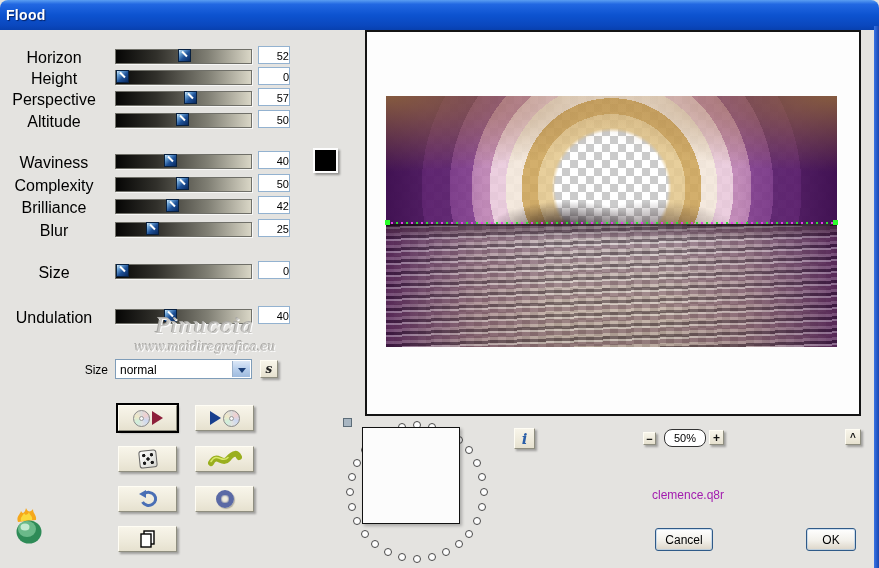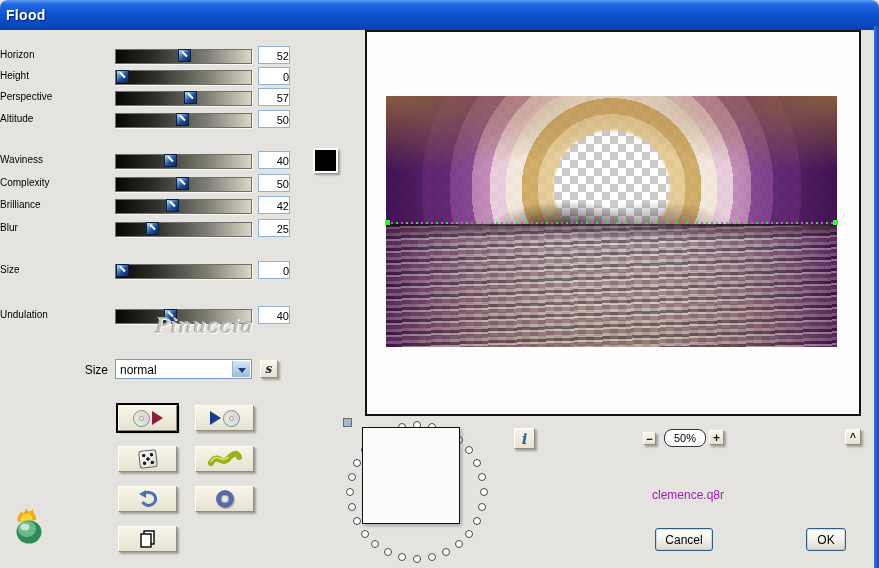--- a/index.html
+++ b/index.html
@@ -10,21 +10,21 @@
   #titlebar{position:absolute;left:0;top:0;width:879px;height:30px;
     background:linear-gradient(180deg,#5a9ef2 0%,#2268e2 14%,#0d53d0 50%,#0a47bd 86%,#0840ae 100%);
     border-radius:8px 8px 0 0;display:flex;align-items:center;}
   #titlebar .title{color:#fff;font-weight:bold;font-size:14px;padding-left:6px;
     text-shadow:1px 1px 1px rgba(0,0,30,.6);letter-spacing:.3px;}
   #right-border{position:absolute;right:0;top:26px;width:5px;height:542px;
     background:linear-gradient(90deg,#3a74e4,#1747b2);}
 
   
   .srow{position:absolute;left:0;height:17px;width:300px;}
-  .slabel{position:absolute;left:0;top:1px;width:108px;text-align:left;font-size:10px;color:#000;}
+  .slabel{position:absolute;left:0;top:1px;width:108px;text-align:center;font-size:16px;color:#000;}
   .strack{position:absolute;left:115px;top:1px;width:135px;height:13px;border:1px solid #6f6f68;
     background:linear-gradient(90deg,#060605 0%,#31302b 30%,#807f74 68%,#d9d6c6 100%);
     box-shadow:1px 1px 0 rgba(255,255,255,.7);}
   .sthumb{position:absolute;top:-1px;width:13px;height:13px;
     background:linear-gradient(135deg,#d8ecf8 0%,#6fa6d8 22%,#1d5096 55%,#0a2a60 100%);
     border:1px solid #08203f;box-sizing:border-box;}
   .sthumb::before{content:"";position:absolute;left:2px;top:3px;width:7px;height:2px;
     background:#fff;transform:rotate(45deg);}
   .sval{position:absolute;left:258px;top:-2px;width:26px;height:15px;border:1px solid #93b2d0;
     background:#fff;font-size:11px;font-family:"Liberation Sans",sans-serif;padding:1px 0 0 4px;color:#000;}
@@ -130,21 +130,21 @@
   #zoom-in{left:709px;top:430px;width:15px;height:15px;font-weight:bold;font-size:12px;}
   #caret-btn{left:845px;top:429px;width:16px;height:16px;font-size:10px;font-weight:bold;}
 
   #preset-name{position:absolute;left:652px;top:488px;font-size:12px;color:#a21caf;}
 
   
   .xp-btn{position:absolute;height:23px;background:linear-gradient(180deg,#ffffff,#f2f0ea 55%,#dcd5c8);
     border:1px solid #2f5a88;border-radius:3px;font-size:12px;color:#000;text-align:center;
     font-family:"Liberation Sans",sans-serif;cursor:pointer;box-shadow:inset 0 0 0 1px rgba(170,200,230,.6);}
   #cancel-btn{left:655px;top:528px;width:58px;}
-  #ok-btn{left:806px;top:528px;width:40px;}
+  #ok-btn{left:806px;top:528px;width:50px;}
 </style>
 </head>
 <body>
 
 <div id="window">
 
   <div id="titlebar">
     <span class="title">Flood</span>
   </div>
   <div id="right-border"></div>
@@ -218,20 +218,21 @@
     <span class="slabel">Undulation</span>
     <div class="strack">
         <div class="sthumb" style="left: 48px;"></div>
       </div>
     <input class="sval" value="40" style="">
   </div>
 
   <div id="swatch" style="background: rgb(0, 0, 0);"></div>
 
   <div id="wm1">Pinuccia</div>
+  <div id="wm2">www.maidiregrafica.eu</div>
 
   <span id="glue-label">Size</span>
   <div id="glue-select">
     <span class="val">normal</span>
     <span class="arrow"></span>
   </div>
   <div id="glue-shuffle" class="beige">s</div>
 
   <div class="panel-btn beige default" style="left:118px;top:405px">
     <span class="cd"></span>

